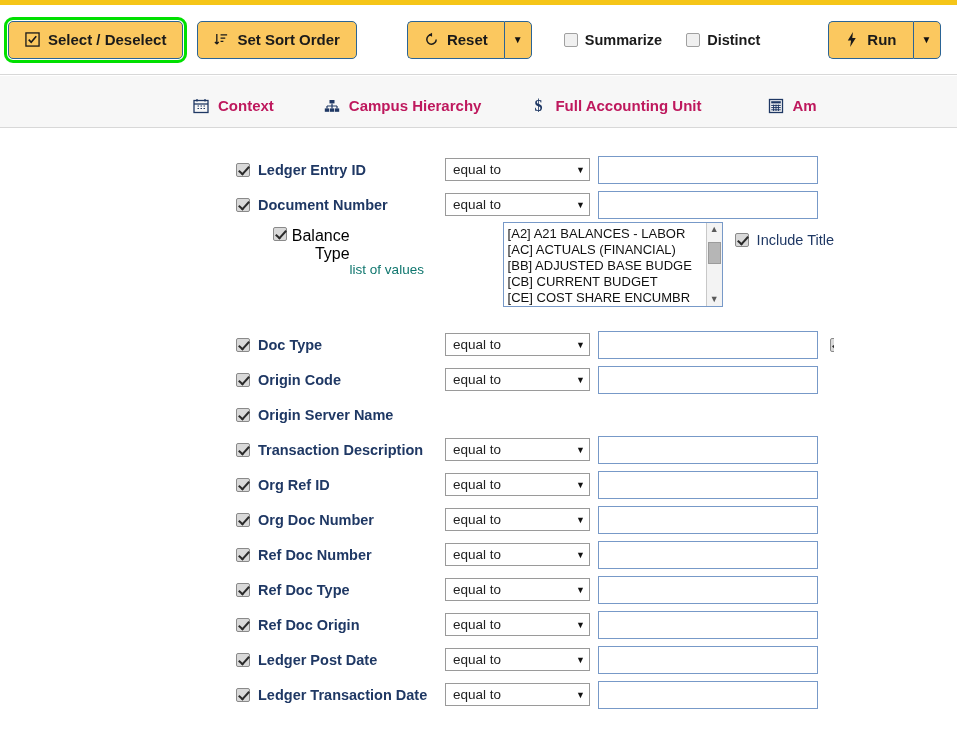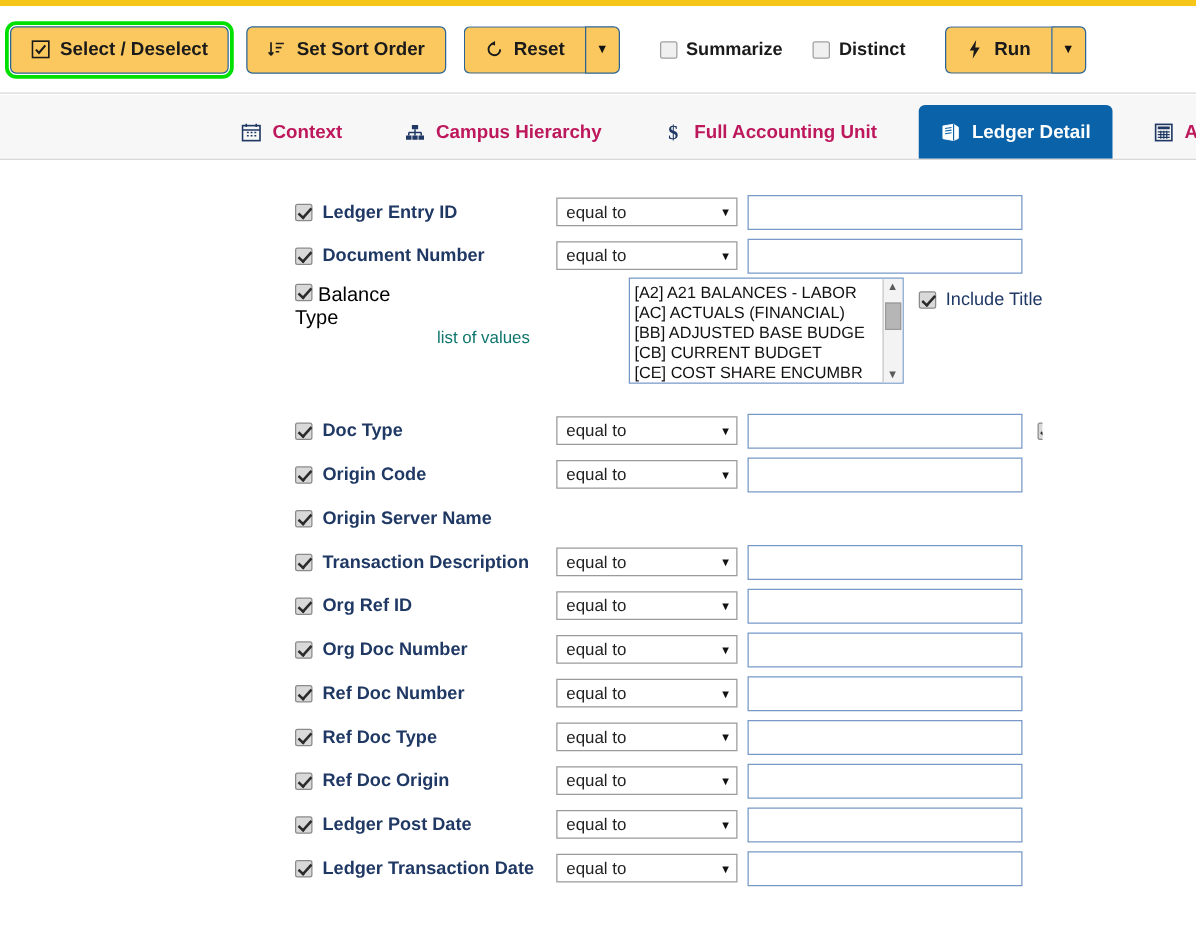--- a/index.html
+++ b/index.html
@@ -42,21 +42,21 @@
     font-family: "Liberation Sans", sans-serif;
     cursor: pointer;
     white-space: nowrap;
     text-align: right;
   }
   .btn .ico { display: inline-flex; align-items: center; font-size: 15px; line-height: 1; }
   .btn-highlight {
     outline: 3px solid #00e000;
     outline-offset: 1px;
   }
-  .btn-group { display: inline-flex; }
+  .btn-group { display: inline-flex; margin-left: 36px; }
   .btn-group .btn-main {
     border-top-right-radius: 0; border-bottom-right-radius: 0;
     border-right: none;
   }
   .btn-caret {
     display: inline-flex; align-items: center; justify-content: center;
     width: 28px; height: 38px;
     background: #fbc85f;
     border: 1px solid #2a6496;
     border-top-right-radius: 5px; border-bottom-right-radius: 5px;
@@ -163,21 +163,21 @@
   }
   .row .spacer-select { width: 145px; flex: none; }
   .row .spacer-input { width: 228px; flex: none; }
 
   
   .row-lov {
     display: flex; align-items: flex-start;
     height: 105px;
     padding-left: 236px;
   }
-  .row-lov .field-label { align-items: flex-start; padding-top: 5px; }
+  .row-lov .field-label { align-items: flex-start; padding-top: 5px; text-align: right; }
   .lov-label {
     width: 145px; flex: none;
     font-size: 13.5px; color: #0f766e;
     padding-top: 4px;
     font-family: "Liberation Sans", sans-serif;
     margin-top: 36px;
   }
   .lov-box {
     width: 220px; height: 85px; flex: none;
     margin-left: 8px;
@@ -346,30 +346,20 @@
       <span class="ticon">
         <svg width="15" height="17" viewBox="0 0 12 17">
           <text x="6" y="14" font-size="16" font-weight="bold" text-anchor="middle" fill="#1f3864" font-family="Liberation Serif, serif">$</text>
         </svg>
       </span>
       <span>Full Accounting Unit</span>
     </div>
 
     <div class="tab-gap"></div>
 
-    <div class="tab active">
-      <span class="ticon">
-        <svg width="17" height="16" viewBox="0 0 18 16">
-          <path d="M2.5 2.5 L11.5 1 L15.5 3.5 L15.5 13 L11.5 14.8 L2.5 13.2 Z" fill="#ffffff" stroke="#ffffff" stroke-width="0.8"></path>
-          <path d="M11.5 1 L11.5 14.8" stroke="#0a62a8" stroke-width="1"></path>
-          <path d="M4.3 4.6 L9.8 3.8 M4.3 6.8 L9.8 6 M4.3 9 L9.8 8.2" stroke="#0a62a8" stroke-width="0.9"></path>
-        </svg>
-      </span>
-      <span>Ledger Detail</span>
-    </div>
 
     <div class="tab-gap"></div>
 
     <div class="tab">
       <span class="ticon">
         <svg width="16" height="16" viewBox="0 0 16 16">
           <rect x="1.5" y="1.5" width="13" height="13" fill="none" stroke="#1f3864" stroke-width="1.3"></rect>
           <rect x="3.2" y="3.2" width="9.6" height="2.2" fill="#1f3864"></rect>
           <path d="M3.2 7.4 H12.8 M3.2 9.6 H12.8 M3.2 11.8 H12.8" stroke="#1f3864" stroke-width="1"></path>
           <path d="M5.6 6.6 V13 M8 6.6 V13 M10.4 6.6 V13" stroke="#1f3864" stroke-width="1"></path>

